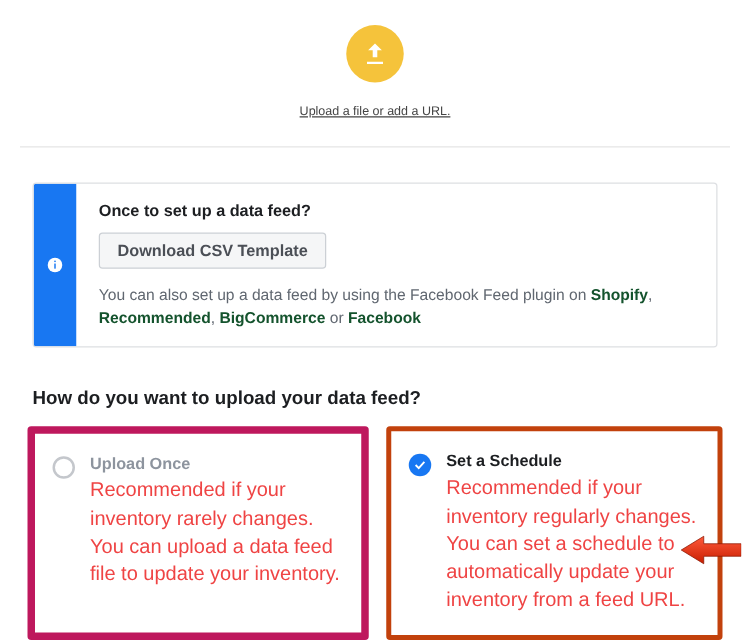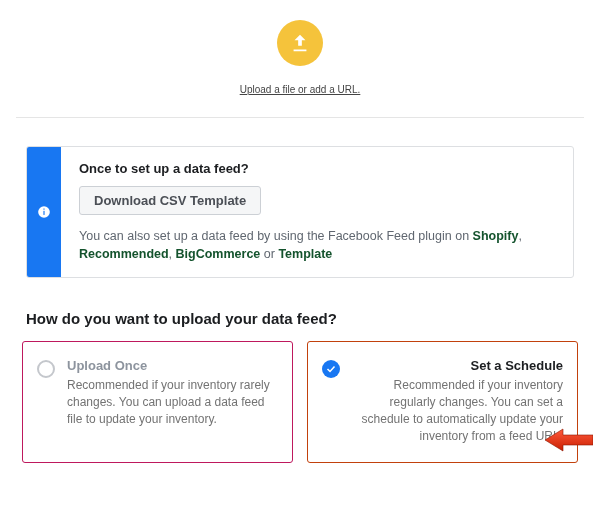--- a/index.html
+++ b/index.html
@@ -93,31 +93,30 @@
       color: #1c1e21;
       margin: 0 10px 14px 10px;
     }
     .options {
       display: flex;
       gap: 14px;
       margin: 0 6px;
     }
     .option-card {
       flex: 1;
-      border: 1px solid #be185d;
+      border: 6px solid #be185d;
       border-radius: 3px;
       padding: 16px 14px 16px 14px;
       display: flex;
       gap: 12px;
       cursor: pointer;
       min-height: 122px;
     }
     .option-card.selected {
-      border: 1px solid #c2410c;
-      text-align: right;
+      border: 4px solid #c2410c;
     }
     .radio {
       width: 18px; height: 18px;
       border: 2px solid #c4c7cc;
       border-radius: 50%;
       flex-shrink: 0;
       margin-top: 2px;
       position: relative;
     }
     .radio.checked {
@@ -127,22 +126,22 @@
     }
     .radio.checked svg { width: 12px; height: 12px; stroke: #fff; stroke-width: 3; fill: none; }
     .opt-title {
       font-size: 13px;
       font-weight: 700;
       color: #1c1e21;
       margin-bottom: 4px;
     }
     .option-card:not(.selected) .opt-title { color: #8d949e; }
     .opt-desc {
-      font-size: 12px;
-      color: #737373;
+      font-size: 16px;
+      color: #ef4444;
       line-height: 1.4;
     }
     .arrow {
       position: absolute;
       right: 7px;
       top: 427px;
     }
     .arrow svg { display:block; }
   </style>
 </head>
@@ -166,21 +165,21 @@
           <rect x="11" y="10" width="2" height="7" fill="#1877f2"></rect>
           <rect x="11" y="6" width="2" height="2" fill="#1877f2"></rect>
         </svg>
     </div>
     <div class="info-body">
       <div class="q">Once to set up a data feed?</div>
       <div class="btn-row">
         <button class="btn">Download CSV Template</button>
       </div>
       <div class="help-text">
-        <span>You can also set up a data feed by using the Facebook Feed plugin on </span><a href="#">Shopify</a><span>, </span><a href="#">Recommended</a><span>, </span><a href="#">BigCommerce</a><span> or </span><a href="#">Template</a>
+        <span>You can also set up a data feed by using the Facebook Feed plugin on </span><a href="#">Shopify</a><span>, </span><a href="#">Recommended</a><span>, </span><a href="#">BigCommerce</a><span> or </span><a href="#">Facebook</a>
       </div>
     </div>
   </div>
 
   <div class="section-q">How do you want to upload your data feed?</div>
 
   <div class="options">
     <div class="option-card">
       <div class="radio"></div>
       <div>

